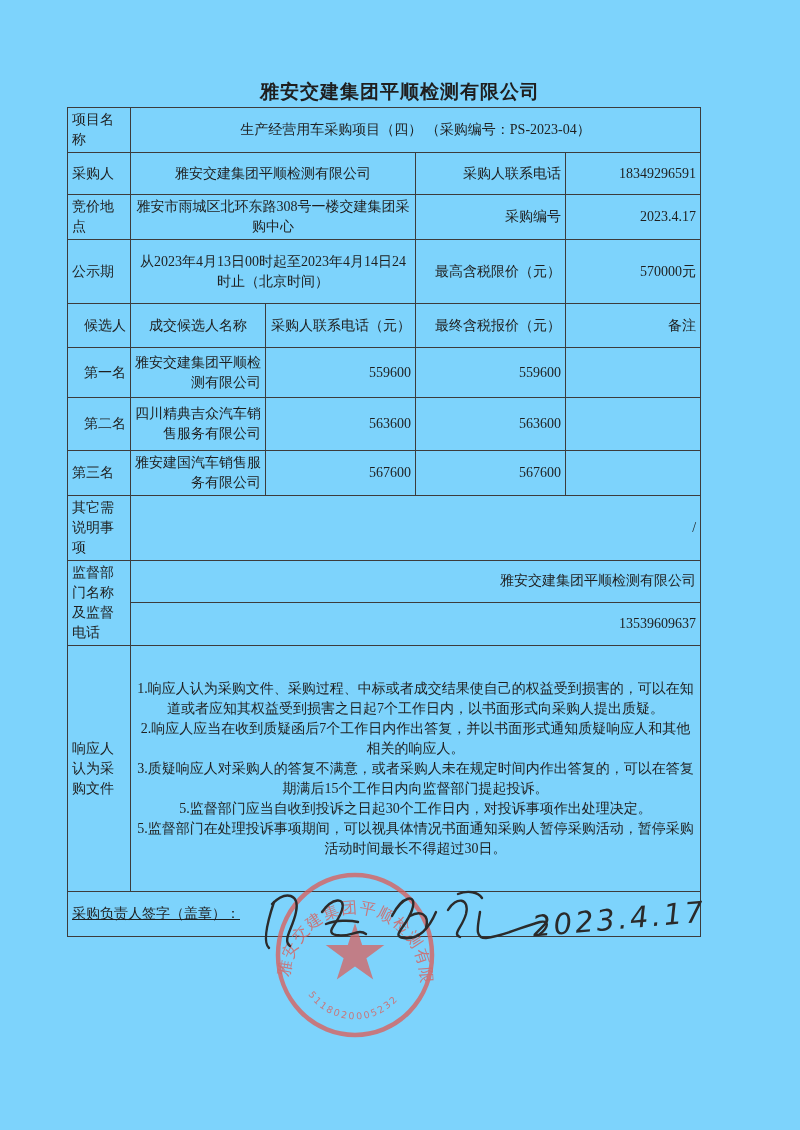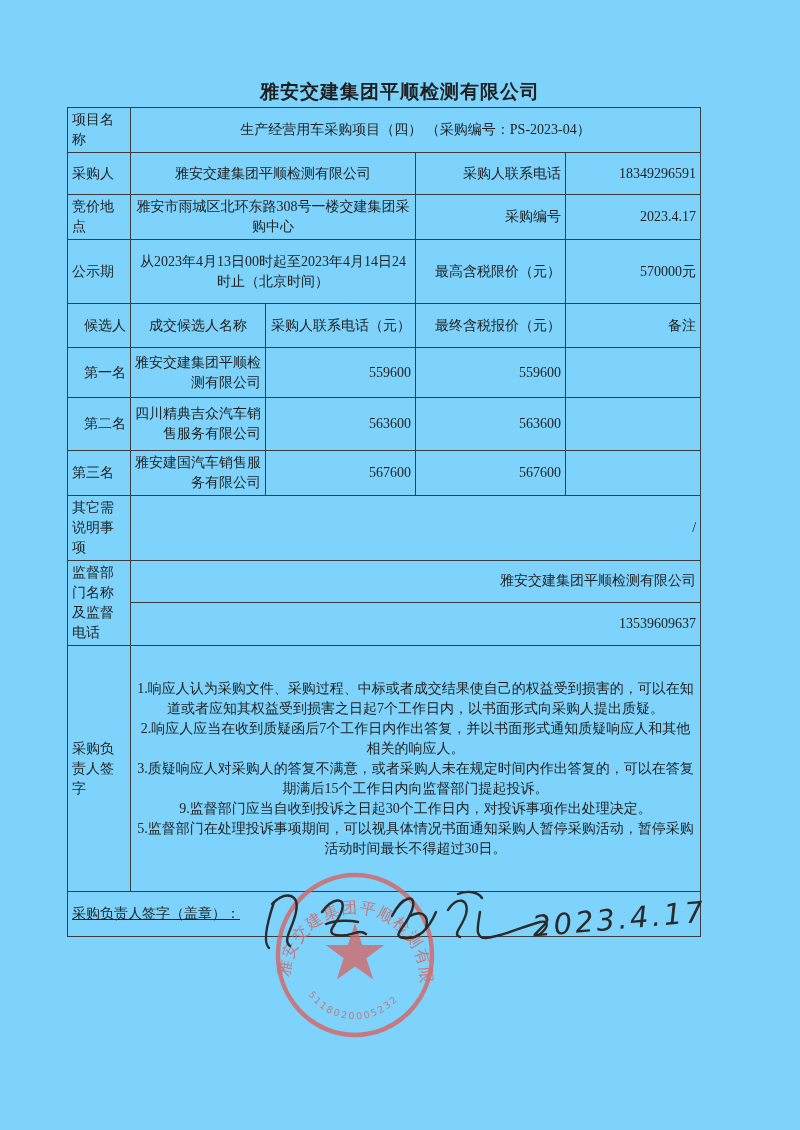--- a/index.html
+++ b/index.html
@@ -137,26 +137,26 @@
 
     <tr style="height:39px">
       <td class="lbl" rowspan="2">监督部门名称及监督电话</td>
       <td colspan="4" class="ctr">雅安交建集团平顺检测有限公司</td>
     </tr>
     <tr style="height:40px">
       <td colspan="4" class="ctr">13539609637</td>
     </tr>
 
     <tr style="height:246px">
-      <td class="lbl">采购负责人签字</td>
+      <td class="lbl">响应人认为采购文件</td>
       <td colspan="4" class="notice-cell">
         <div class="notice-item">1.响应人认为采购文件、采购过程、中标或者成交结果使自己的权益受到损害的，可以在知道或者应知其权益受到损害之日起7个工作日内，以书面形式向采购人提出质疑。</div>
         <div class="notice-item">2.响应人应当在收到质疑函后7个工作日内作出答复，并以书面形式通知质疑响应人和其他相关的响应人。</div>
         <div class="notice-item">3.质疑响应人对采购人的答复不满意，或者采购人未在规定时间内作出答复的，可以在答复期满后15个工作日内向监督部门提起投诉。</div>
-        <div class="notice-item">9.监督部门应当自收到投诉之日起30个工作日内，对投诉事项作出处理决定。</div>
+        <div class="notice-item">5.监督部门应当自收到投诉之日起30个工作日内，对投诉事项作出处理决定。</div>
         <div class="notice-item">5.监督部门在处理投诉事项期间，可以视具体情况书面通知采购人暂停采购活动，暂停采购活动时间最长不得超过30日。</div>
       </td>
     </tr>
 
     <tr style="height:45px">
       <td colspan="5" class="sig-cell">采购负责人签字（盖章）：</td>
     </tr>
   </tbody>
     </table>
 

